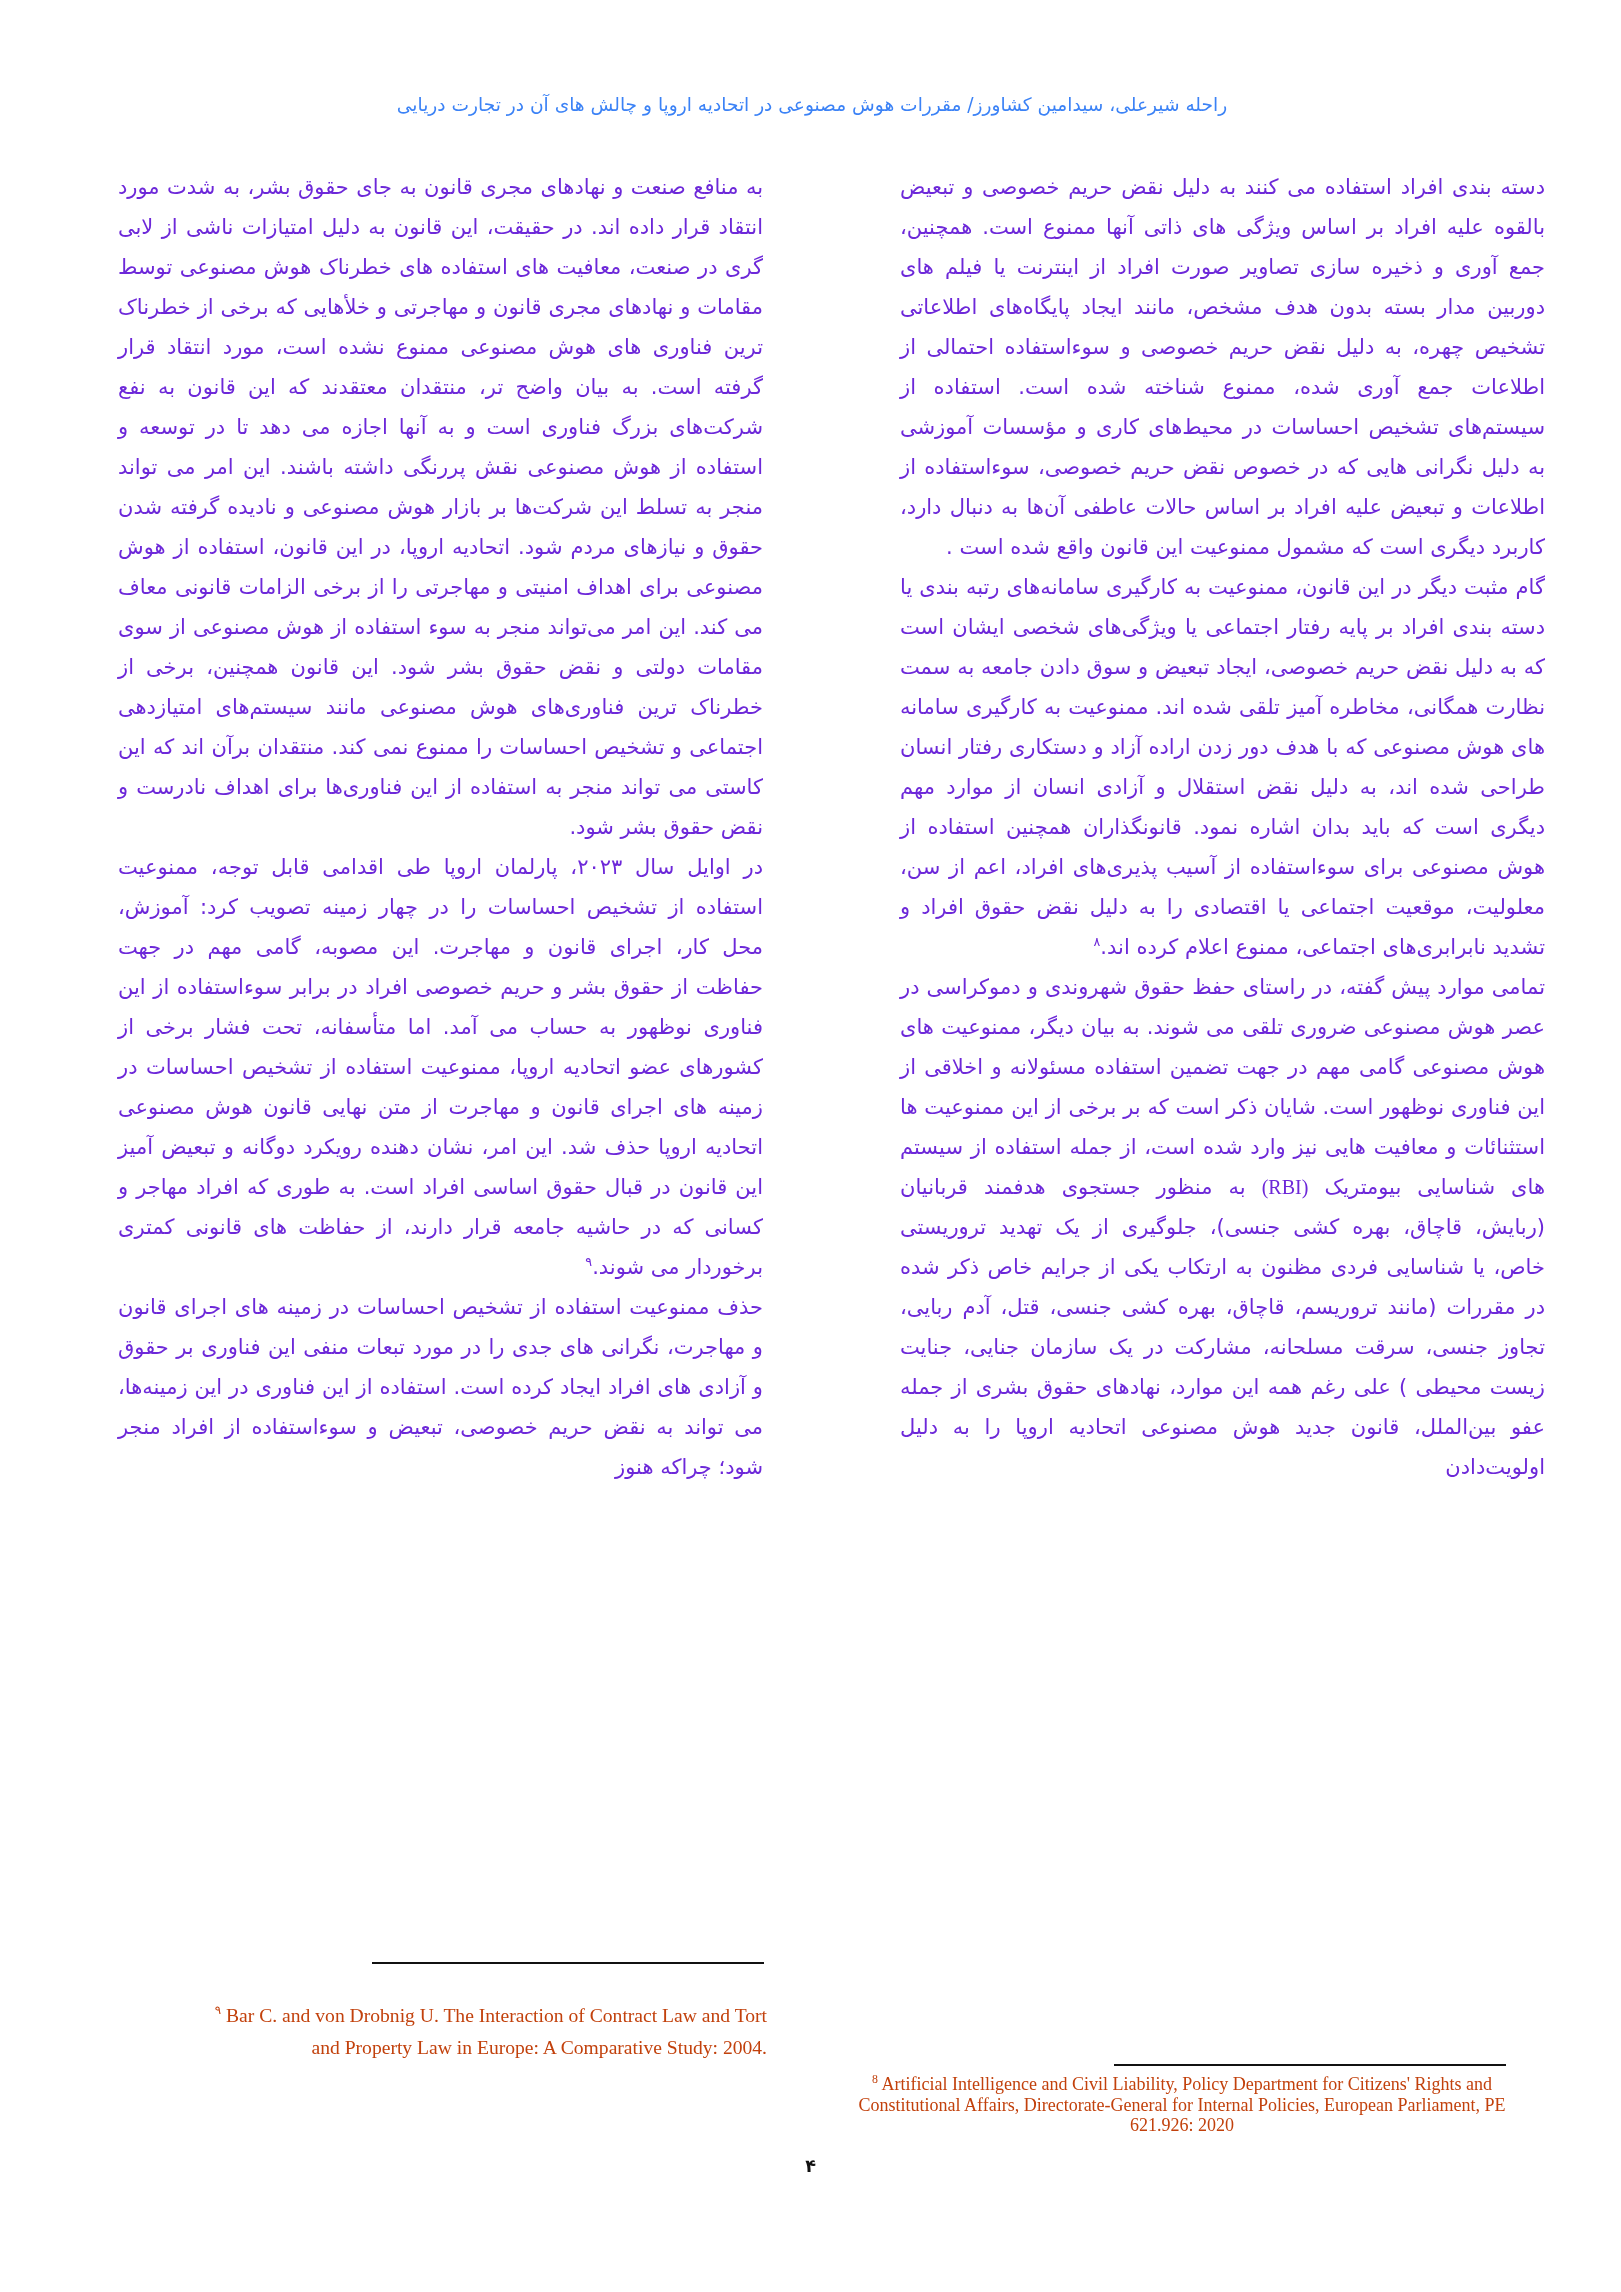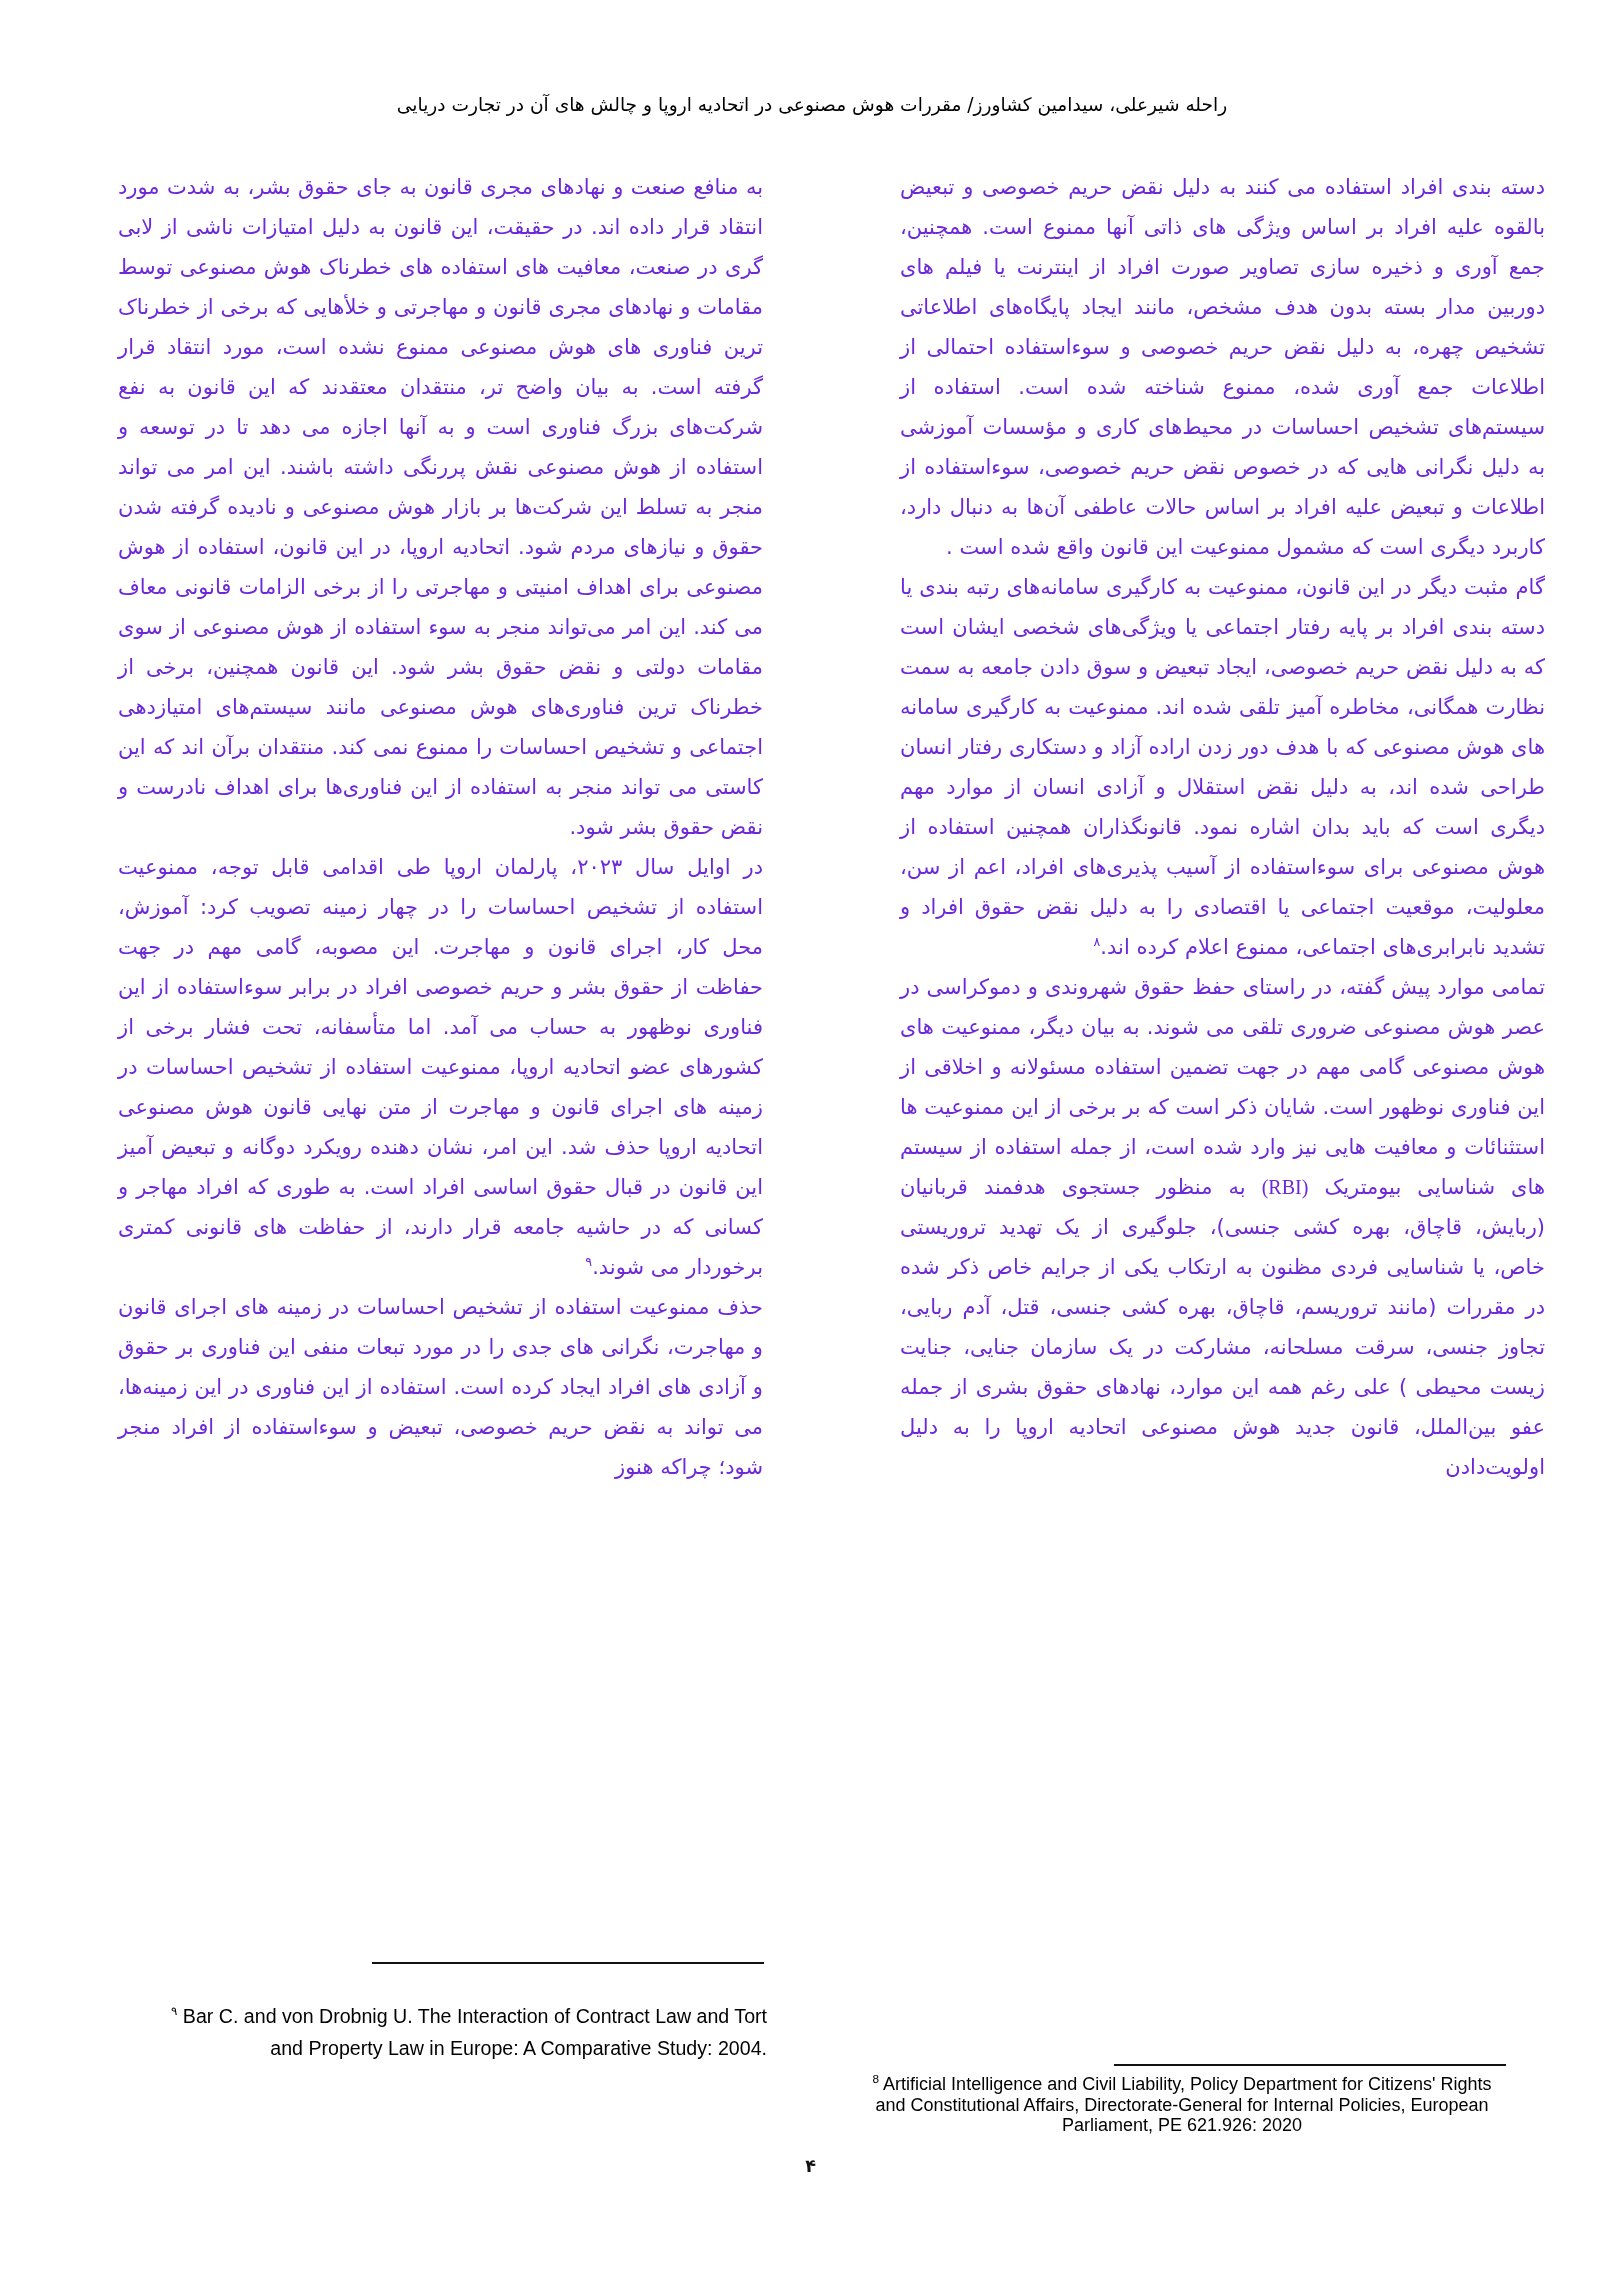--- a/index.html
+++ b/index.html
@@ -2,21 +2,21 @@
 <html><head>
   <meta charset="utf-8">
   <style>
     * { box-sizing: border-box; margin: 0; padding: 0; }
     html, body { width: 1621px; height: 2293px; background: #ffffff; }
     body { position: relative; font-family: "DejaVu Sans", sans-serif; color: #111; overflow: hidden; }
 
     .running-header {
       position: absolute; top: 94px; left: 118px; width: 1388px;
       text-align: center; direction: rtl;
-      font-family: "DejaVu Sans", sans-serif; font-size: 18.6px; color: #000000;
+      font-family: "DejaVu Sans", sans-serif; font-size: 18.6px; color: #3b82f6;
     }
 
     .column {
       position: absolute; top: 167px; width: 645px;
       direction: rtl; text-align: justify; text-align-last: right;
       font-family: "DejaVu Sans", sans-serif; font-size: 21px; line-height: 40px;
       color: #6d28d9;
     }
     .column.right { left: 900px; }
     .column.left { left: 118px; }
@@ -24,21 +24,21 @@
     sup.fn { font-size: 12.7px; vertical-align: super; line-height: 0; }
     .latin-inline { font-family: "Liberation Serif", serif; font-size: 20px; direction: ltr; unicode-bidi: embed; }
 
     .fn-rule {
       position: absolute; height: 2px; background: #111;
     }
     .fn-rule.left { left: 372px; width: 392px; top: 1962px; }
     .fn-rule.right { left: 1114px; width: 392px; top: 2064px; }
 
     .footnote {
-      position: absolute; font-family: Liberation Sans, sans-serif; color: #000000;
+      position: absolute; font-family: Liberation Serif, serif; color: #c2410c;
     }
     .footnote.left {
       left: 118px; width: 649px; top: 2000px;
       font-size: 19.6px; line-height: 32px; direction: ltr; text-align: right;
     }
     .footnote.right {
       left: 856px; width: 652px; top: 2074px;
       font-size: 18px; line-height: 20.6px; direction: ltr; text-align: center;
     }
     .footnote sup { font-size: 11.8px; vertical-align: super; line-height: 0; }

